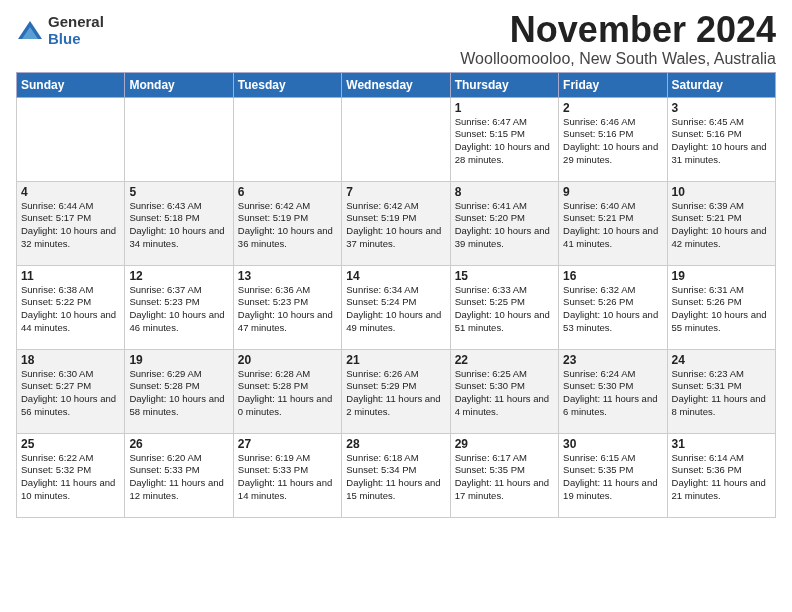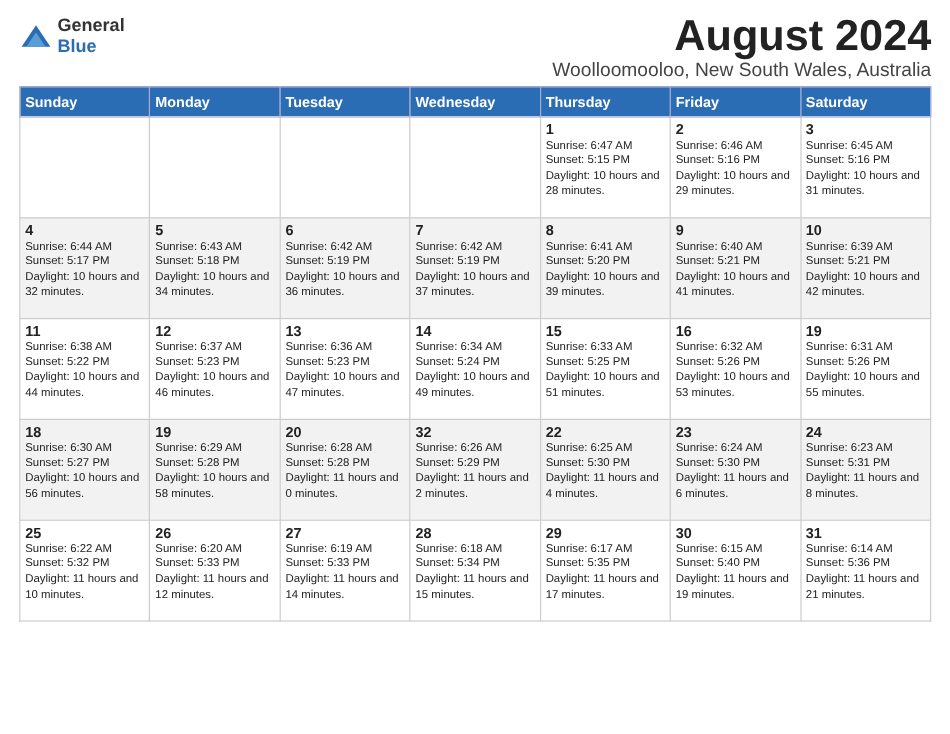--- a/index.html
+++ b/index.html
@@ -113,21 +113,21 @@
       <svg class="logo-icon" viewBox="0 0 28 28">
         <polygon points="14,4 26,22 2,22" fill="#2a6db5"></polygon>
         <polygon points="14,10 22,22 6,22" fill="#5a9fd4"></polygon>
       </svg>
       <div class="logo-text">
         <span class="logo-general">General</span>
         <span class="logo-blue">Blue</span>
       </div>
     </div>
     <div class="title-block">
-      <div class="main-title">August 2024</div>
+      <div class="main-title">November 2024</div>
       <div class="subtitle">Woolloomooloo, New South Wales, Australia</div>
     </div>
   </div>
 
   <table>
     <thead>
       <tr>
       <th>Sunday</th>
           <th>Monday</th>
           <th>Tuesday</th>
@@ -263,21 +263,21 @@
 Sunset: 5:28 PM
 Daylight: 10 hours and 58 minutes.</div>
           </td>
           <td>
             <span class="day-num">20</span>
             <div class="cell-content" style="white-space: pre-line;">Sunrise: 6:28 AM
 Sunset: 5:28 PM
 Daylight: 11 hours and 0 minutes.</div>
           </td>
           <td>
-            <span class="day-num">32</span>
+            <span class="day-num">21</span>
             <div class="cell-content" style="white-space: pre-line;">Sunrise: 6:26 AM
 Sunset: 5:29 PM
 Daylight: 11 hours and 2 minutes.</div>
           </td>
           <td>
             <span class="day-num">22</span>
             <div class="cell-content" style="white-space: pre-line;">Sunrise: 6:25 AM
 Sunset: 5:30 PM
 Daylight: 11 hours and 4 minutes.</div>
           </td>
@@ -321,21 +321,21 @@
           </td>
           <td>
             <span class="day-num">29</span>
             <div class="cell-content" style="white-space: pre-line;">Sunrise: 6:17 AM
 Sunset: 5:35 PM
 Daylight: 11 hours and 17 minutes.</div>
           </td>
           <td>
             <span class="day-num">30</span>
             <div class="cell-content" style="white-space: pre-line;">Sunrise: 6:15 AM
-Sunset: 5:40 PM
+Sunset: 5:35 PM
 Daylight: 11 hours and 19 minutes.</div>
           </td>
           <td>
             <span class="day-num">31</span>
             <div class="cell-content" style="white-space: pre-line;">Sunrise: 6:14 AM
 Sunset: 5:36 PM
 Daylight: 11 hours and 21 minutes.</div>
           </td>
         </tr>
       </tbody>

